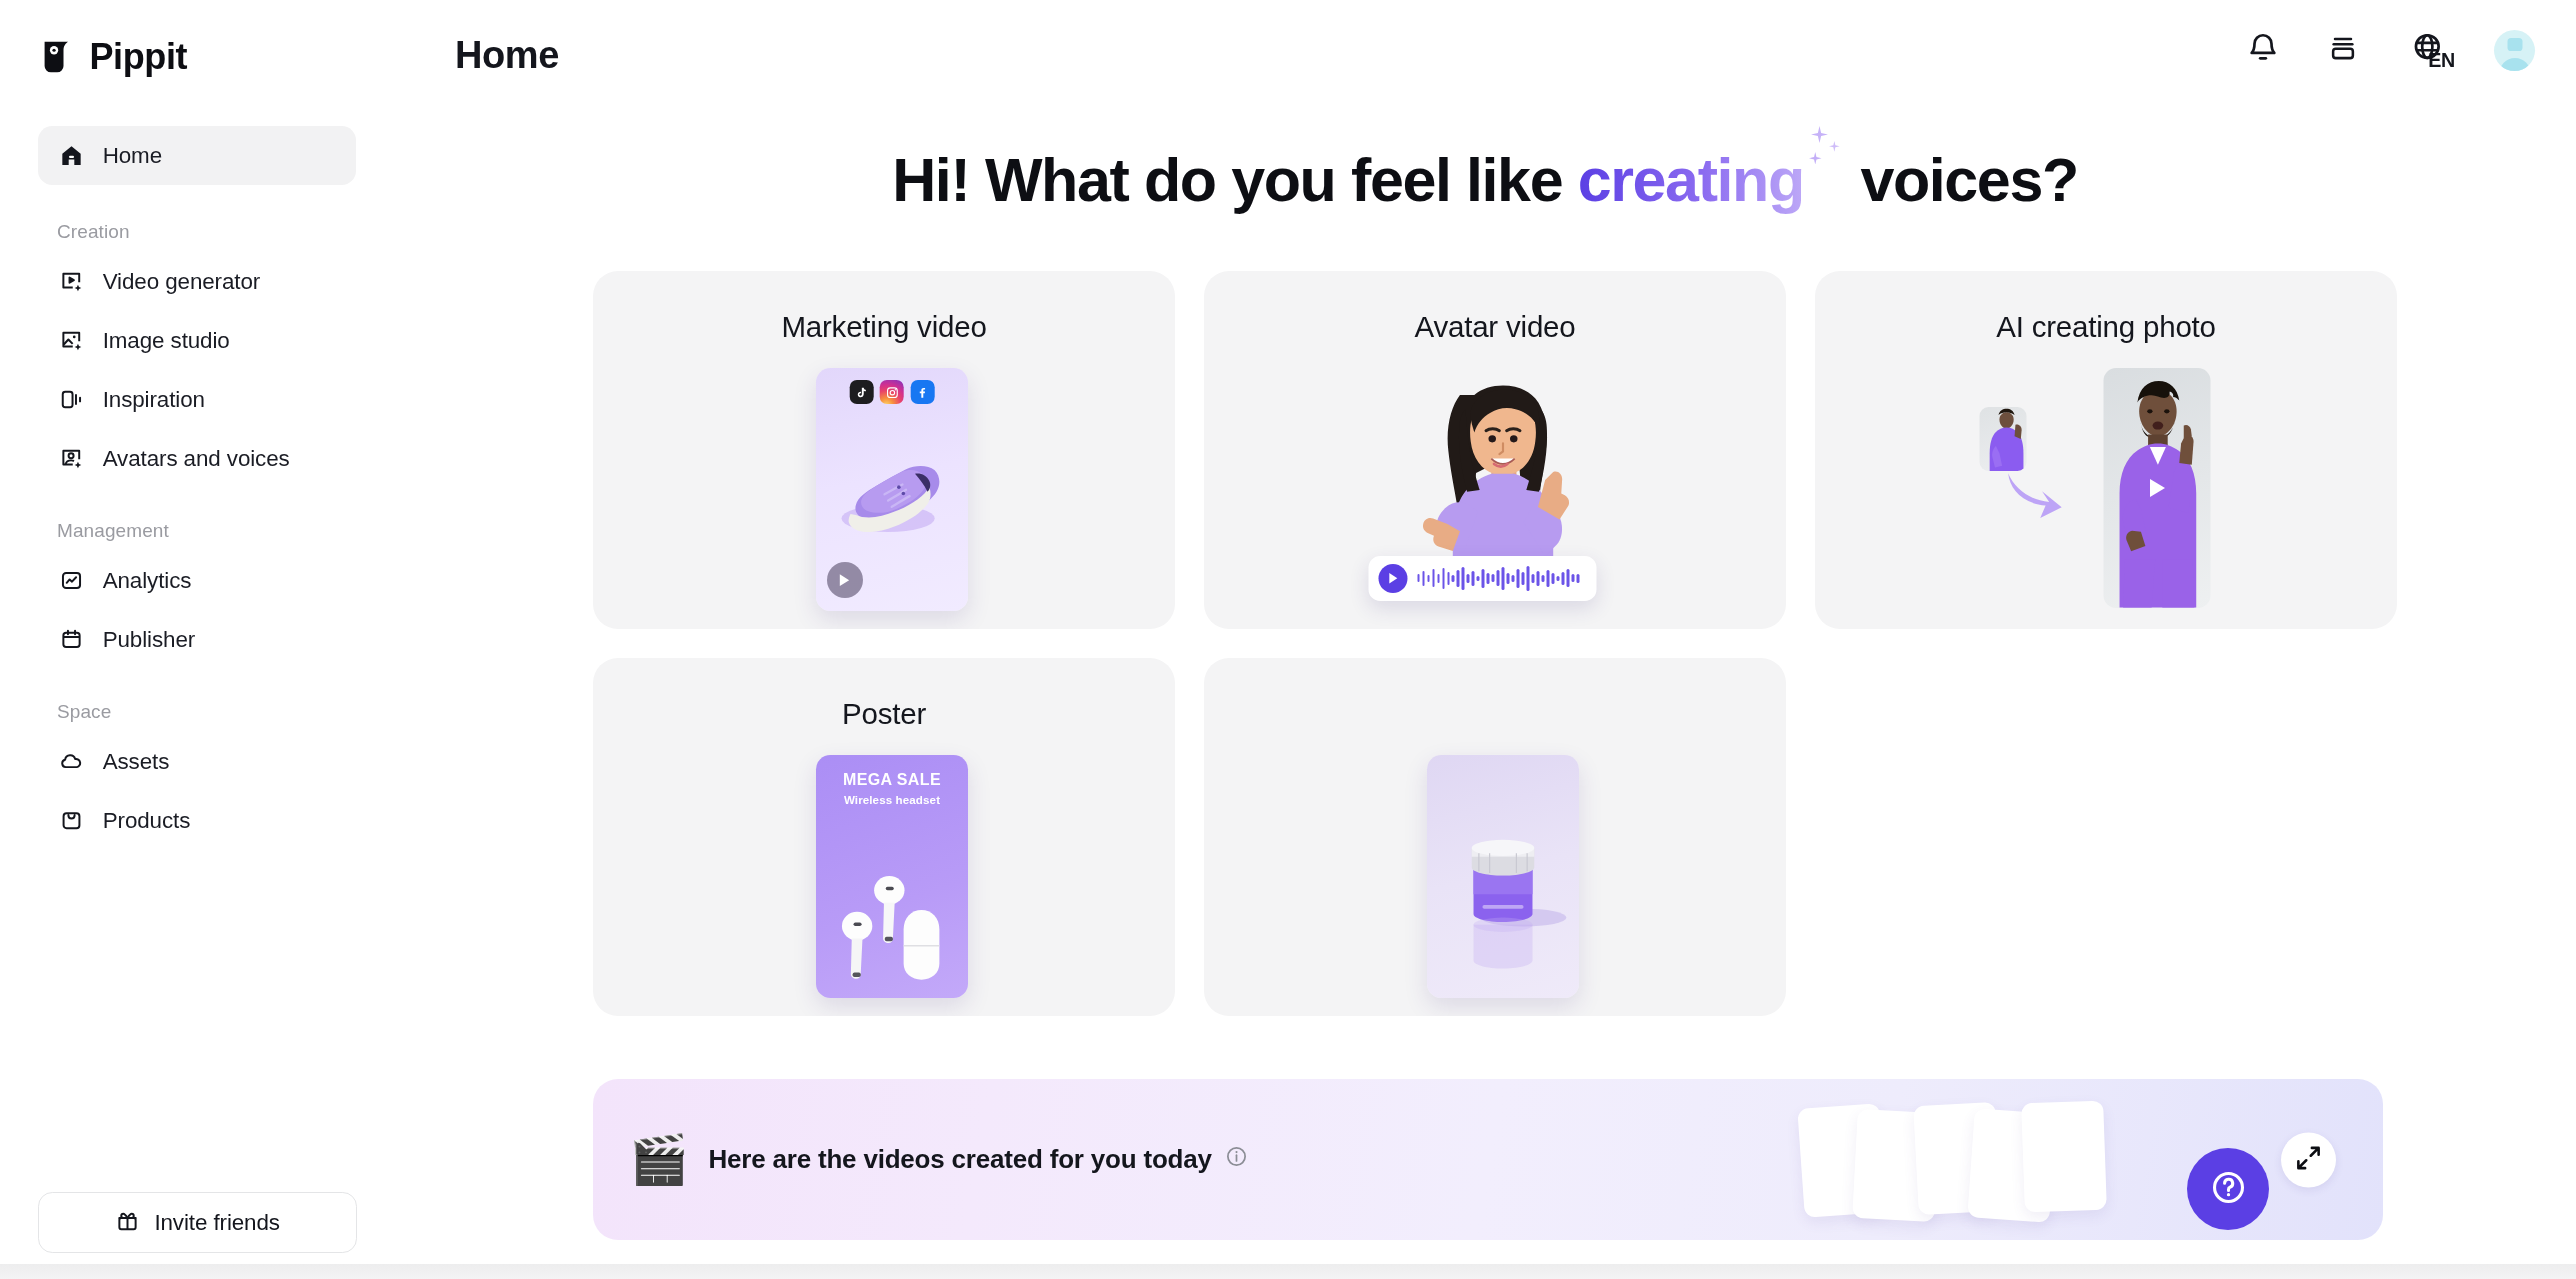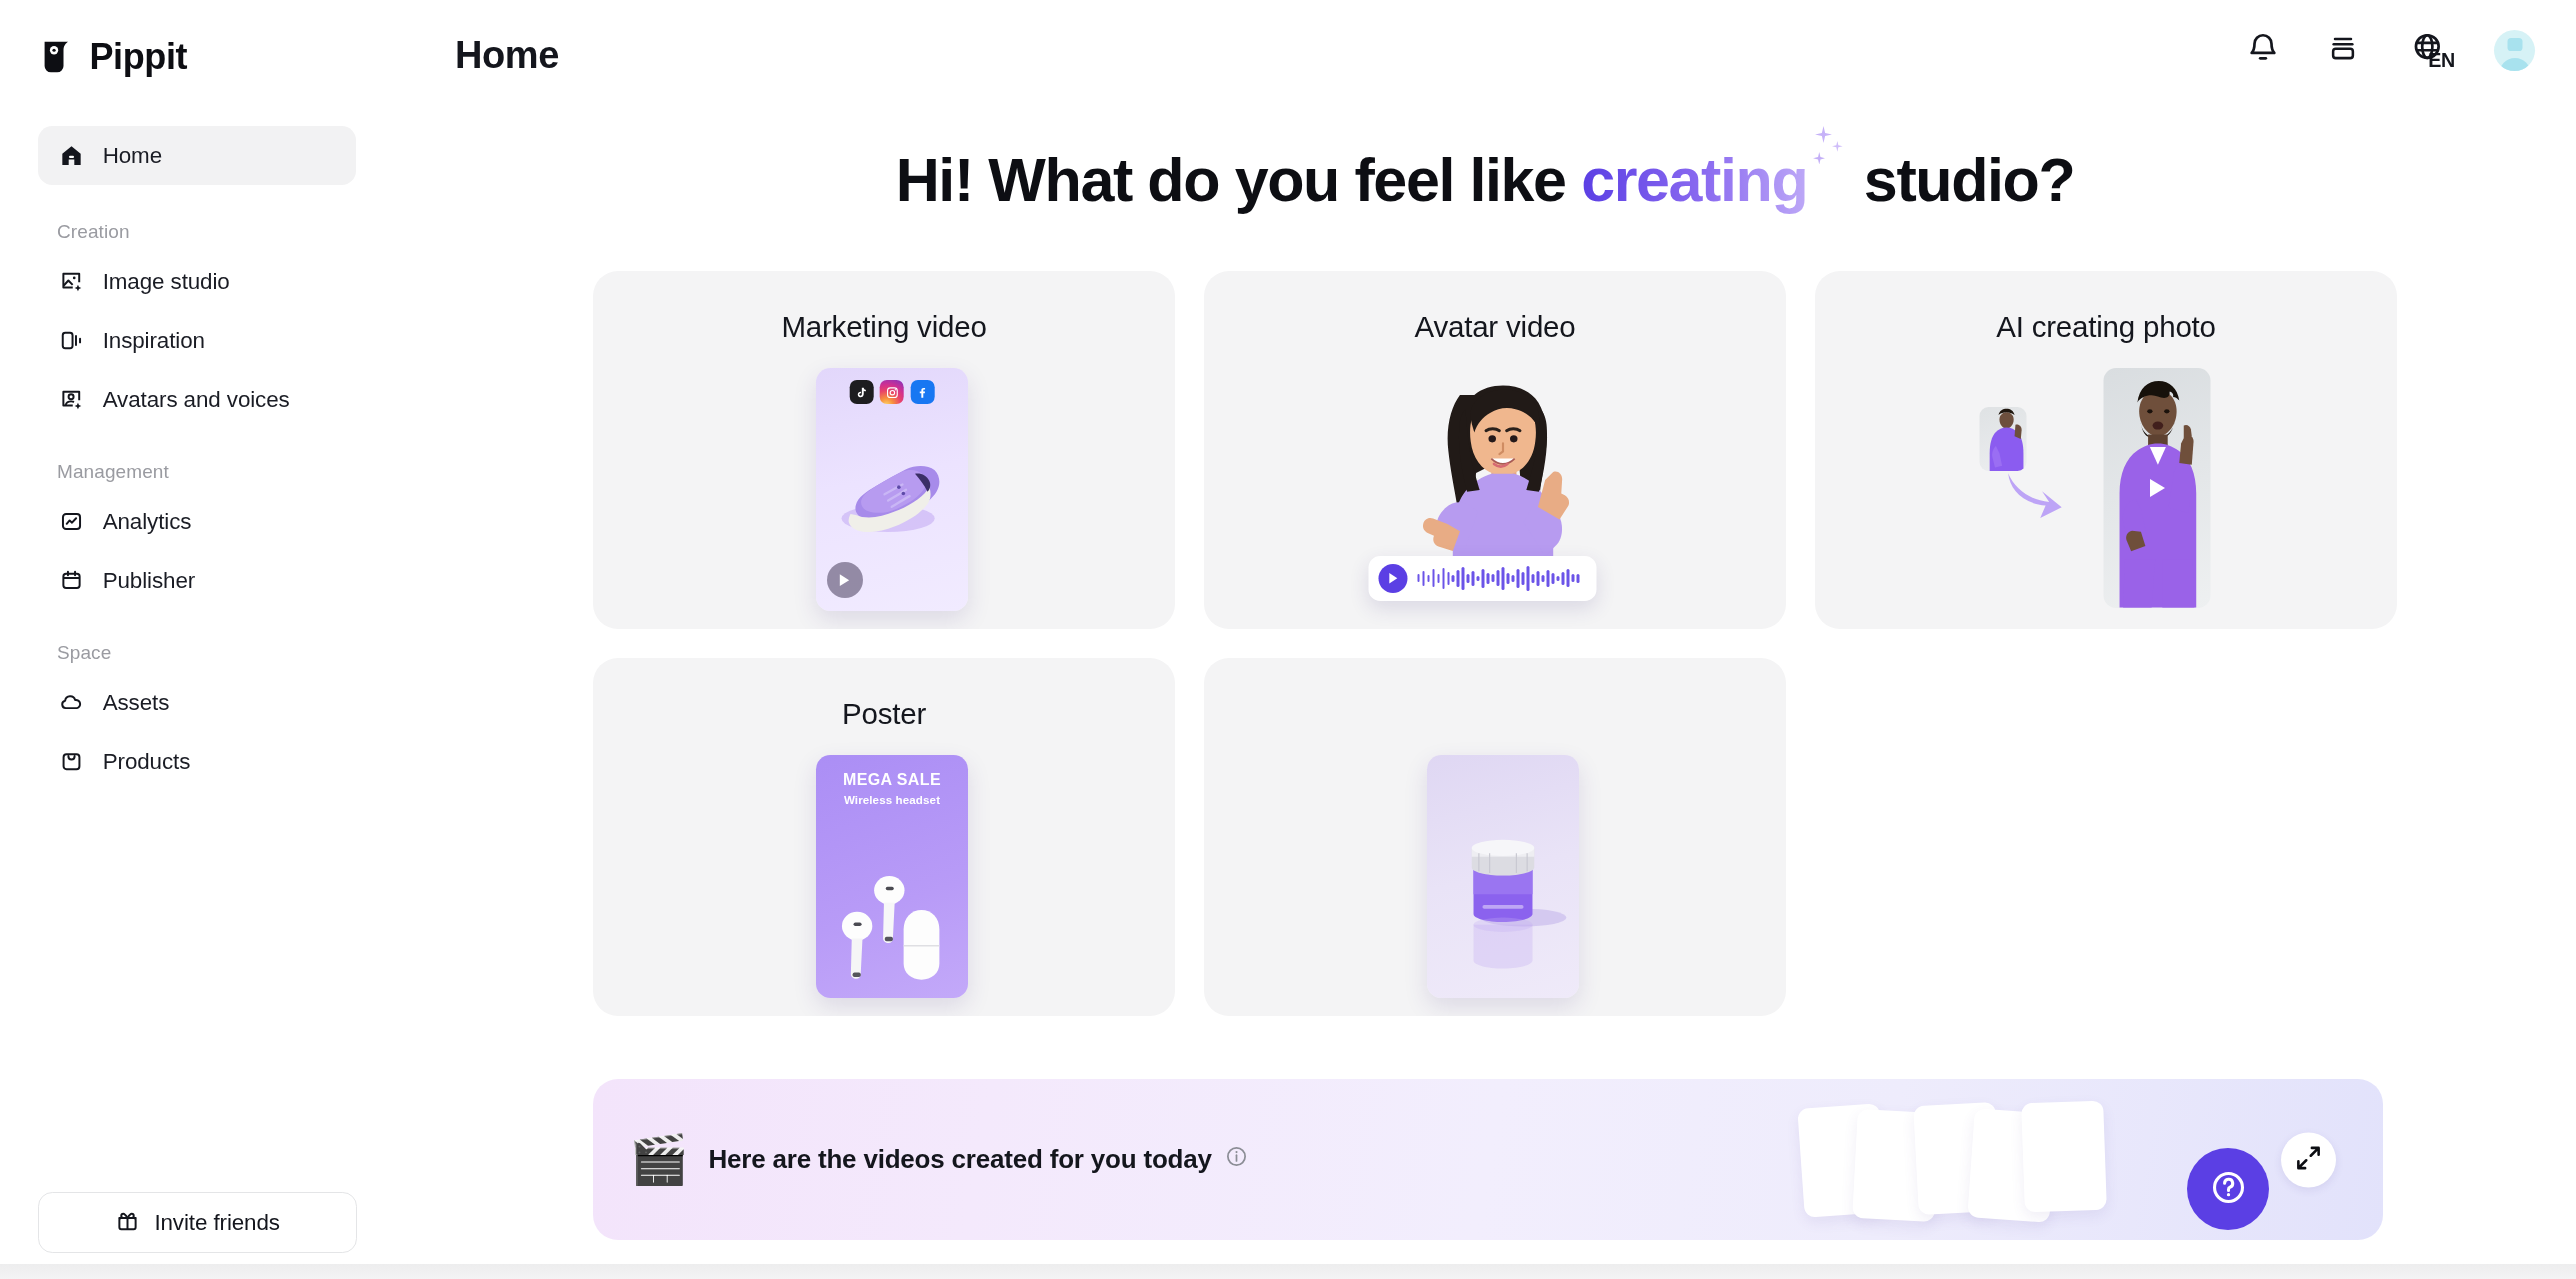--- a/index.html
+++ b/index.html
@@ -473,20 +473,30 @@
         <svg width="25" height="25" viewBox="0 0 24 24" fill="#14161d">
           <path d="M12 3.1 3.2 10.3V21h6.1v-5.2h5.4V21h6.1V10.3z"></path>
           <rect x="9.6" y="12.2" width="4.8" height="2.3" rx="1" fill="#fff"></rect>
         </svg>
       </span>
       <span class="nav-label">Home</span>
     </div>
 
     <div class="nav-group first">Creation</div>
 
+    <div class="nav-item">
+      <span class="nav-ico">
+        <svg width="25" height="25" viewBox="0 0 24 24" fill="none" stroke="#14161d" stroke-width="1.9" stroke-linejoin="round">
+          <path d="M19.4 12.6V4.6H4.2v13.1h9"></path>
+          <path d="M10.1 8.2v5l4.2-2.5z" fill="#14161d"></path>
+          <path d="M18.2 15l1 2.2 2.2 1-2.2 1-1 2.2-1-2.2-2.2-1 2.2-1z" fill="#14161d" stroke="none"></path>
+        </svg>
+      </span>
+      <span class="nav-label">Video generator</span>
+    </div>
 
     <div class="nav-item">
       <span class="nav-ico">
         <svg width="25" height="25" viewBox="0 0 24 24" fill="none" stroke="#14161d" stroke-width="1.9" stroke-linejoin="round">
           <path d="M19.4 12.6V4.6H4.2v13.1h9"></path>
           <circle cx="14.6" cy="8.6" r="1.3" fill="#14161d" stroke="none"></circle>
           <path d="M4.6 15.8 9 11l4.1 4.3"></path>
           <path d="M18.2 15l1 2.2 2.2 1-2.2 1-1 2.2-1-2.2-2.2-1 2.2-1z" fill="#14161d" stroke="none"></path>
         </svg>
       </span>
@@ -581,21 +591,21 @@
       <span>Hi! What do you feel like </span><span class="grad">creating</span><span class="sparkles">
         <svg class="sp sp1" width="17" height="17" viewBox="0 0 20 20">
             <path d="M10 0l1.9 8.1L20 10l-8.1 1.9L10 20l-1.9-8.1L0 10l8.1-1.9z" fill="#c6b2f8"></path>
           </svg>
         <svg class="sp sp2" width="10.7" height="10.7" viewBox="0 0 20 20">
             <path d="M10 0l1.9 8.1L20 10l-8.1 1.9L10 20l-1.9-8.1L0 10l8.1-1.9z" fill="#cfbdf9"></path>
           </svg>
         <svg class="sp sp3" width="12.5" height="12.5" viewBox="0 0 20 20">
             <path d="M10 0l1.9 8.1L20 10l-8.1 1.9L10 20l-1.9-8.1L0 10l8.1-1.9z" fill="#c3aef7"></path>
           </svg>
-      </span><span> studio?</span>
+      </span><span> voices?</span>
     </h1>
 
     <div class="grid">
 
       <div class="card">
         <div class="card-title">Marketing video</div>
         <div class="card-art">
           <div class="phone mv-phone">
             <div class="mv-social">
               <span class="soc soc-tt">

